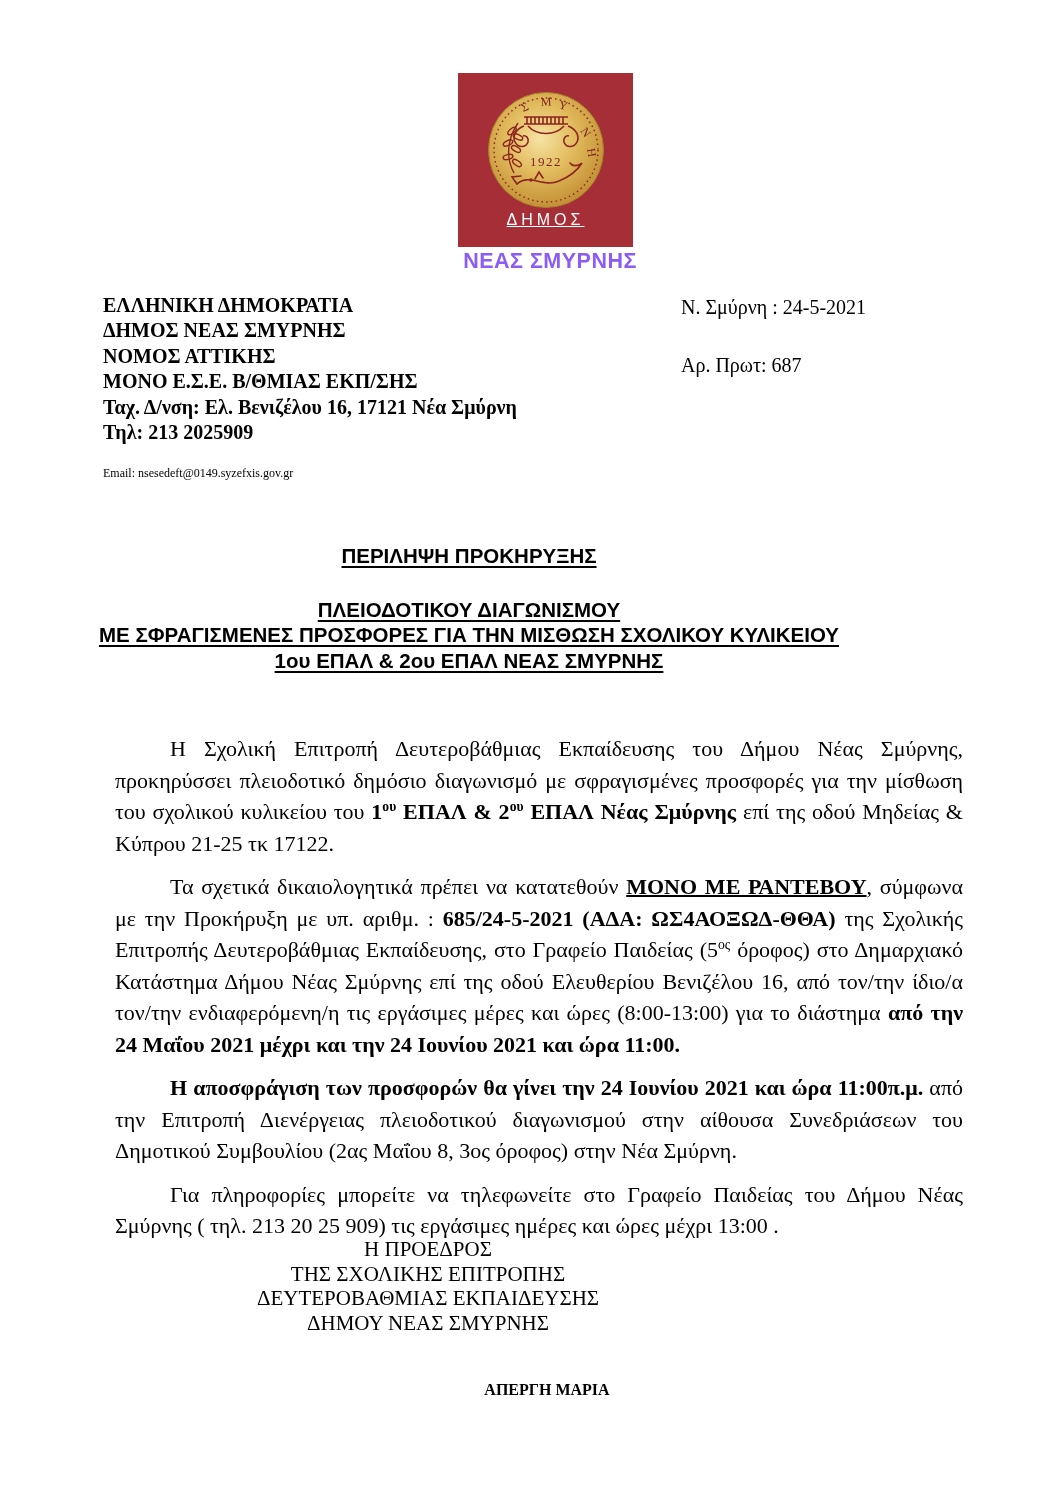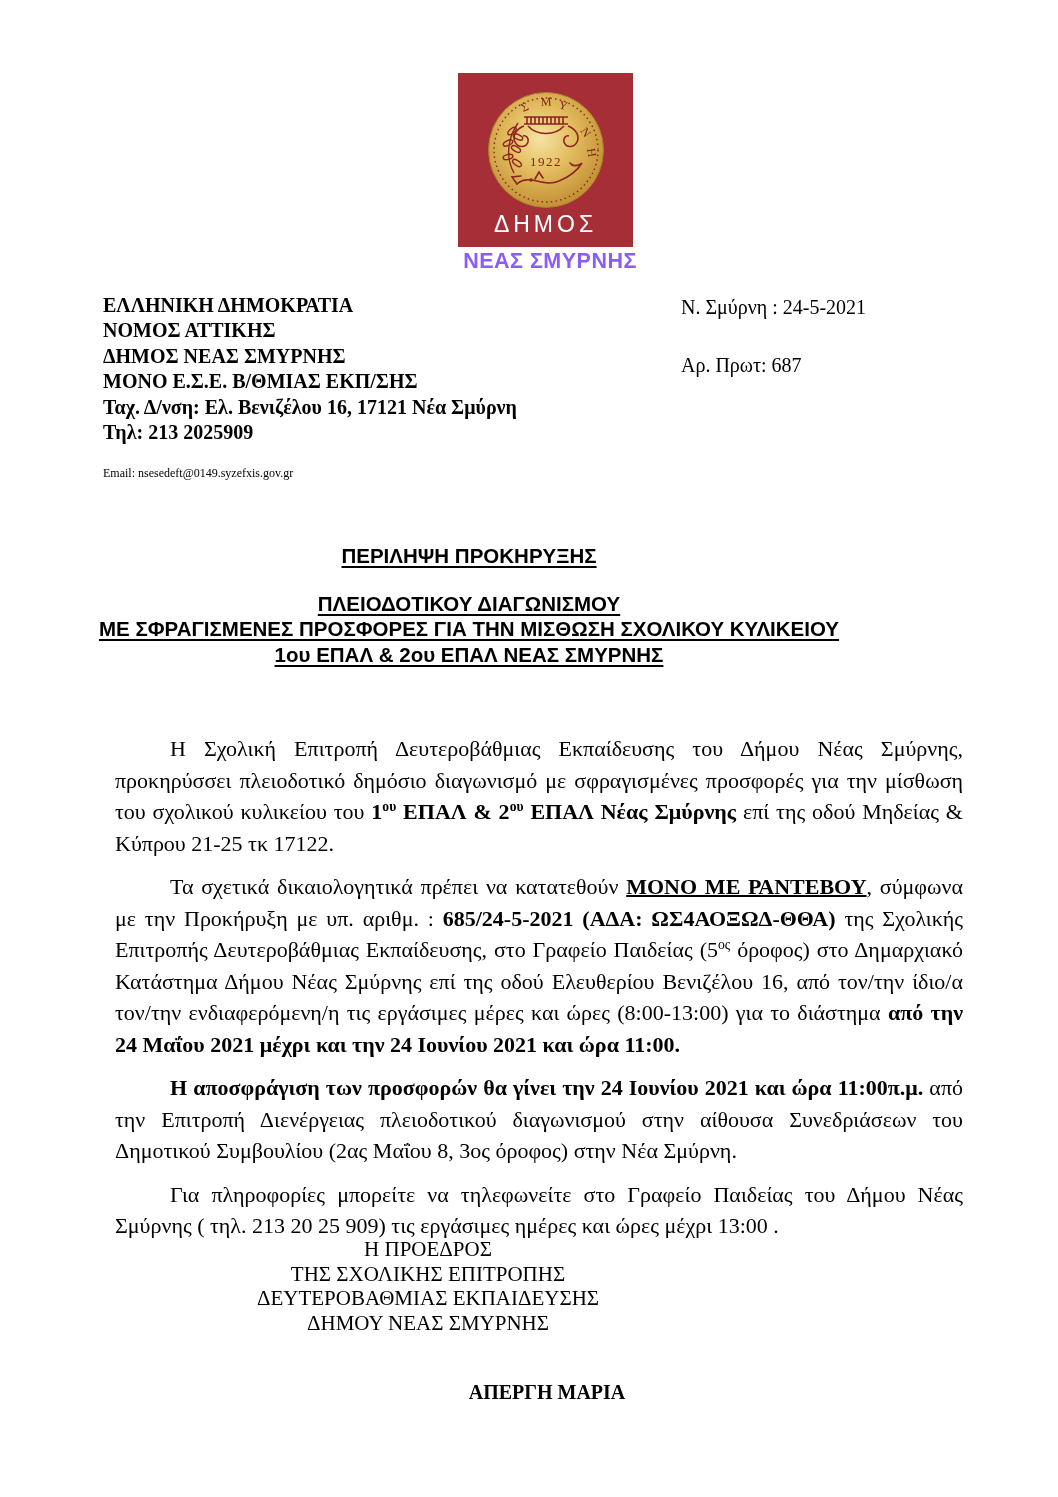--- a/index.html
+++ b/index.html
@@ -3,50 +3,50 @@
 <meta charset="utf-8">
 <style>
   html,body{margin:0;padding:0;background:#ffffff;}
   body{width:1058px;height:1497px;font-family:"Liberation Serif",serif;color:#000;}
   .page{position:relative;width:1058px;height:1497px;background:#fff;overflow:hidden;}
 
   
   .logo-square{position:absolute;left:458px;top:73px;width:175px;height:174px;
     background:#A62F37;display:flex;flex-direction:column;align-items:center;}
   .coin{margin-top:18px;display:block;}
-  .logo-dimos{margin-top:2px;font-family:"Liberation Sans",sans-serif;font-size:23px;
-    letter-spacing:4px;color:#fff;text-align:left;}
+  .logo-dimos{margin-top:2px;font-family:"Liberation Sans",sans-serif;font-size:16px;
+    letter-spacing:4px;color:#fff;text-align:left;text-decoration:underline;}
   .logo-sub{position:absolute;left:405px;top:249px;width:290px;text-align:center;
     font-family:"Liberation Sans",sans-serif;font-weight:bold;font-size:21.5px;
     letter-spacing:0.5px;color:#8b5cf6;white-space:nowrap;}
 
   
   .lh-left{position:absolute;left:103px;top:293px;font-weight:bold;font-size:20px;line-height:25.4px;}
   .lh-right{position:absolute;left:681px;top:295px;font-size:20px;line-height:25.4px;}
   .lh-right .proto{margin-top:33px;}
   .email-line{position:absolute;left:103px;top:466px;font-size:12px;}
 
   
   .title-block{position:absolute;left:0;top:543px;width:938px;text-align:center;
     font-family:"Liberation Sans",sans-serif;font-weight:bold;font-size:20.5px;line-height:25.5px;}
   .title-line{text-decoration:underline;text-decoration-thickness:2px;text-underline-offset:3px;}
-  .t2{margin-top:22px;}
+  .t2{margin-top:28px;}
   .t3{}
 
   
   .body-text{position:absolute;left:103px;top:721px;width:872px;font-size:22px;
     line-height:31.5px;text-align:justify;}
   .body-text p{margin:12px;text-indent:55px;}
   .body-text sup{font-size:0.62em;line-height:0;vertical-align:super;}
 
   
   .signature{position:absolute;left:0;top:1237px;width:856px;text-align:center;
     font-size:21px;line-height:24.6px;}
   .sig-name{position:absolute;left:0;top:1381px;width:1058px;text-align:center;
-    font-size:20px;font-weight:bold;text-indent:36px;}
+    font-size:16px;font-weight:bold;text-indent:36px;}
 </style>
 </head>
 <body>
 
 <div class="page">
 
   <div class="logo-square">
     <svg class="coin" width="118" height="118" viewBox="0 0 118 118">
       <defs>
         <radialGradient id="gold" cx="45%" cy="40%" r="65%">
@@ -93,22 +93,22 @@
         <text x="93" y="40" transform="rotate(55 93 40)">Ν</text>
         <text x="100" y="58" transform="rotate(80 100 58)">Η</text>
       </g>
     </svg>
     <div class="logo-dimos">ΔΗΜΟΣ</div>
   </div>
   <div class="logo-sub">ΝΕΑΣ ΣΜΥΡΝΗΣ</div>
 
   <div class="lh-left">
     <div>ΕΛΛΗΝΙΚΗ ΔΗΜΟΚΡΑΤΙΑ</div>
+    <div>ΔΗΜΟΣ ΝΕΑΣ ΣΜΥΡΝΗΣ</div>
     <div>ΝΟΜΟΣ ΑΤΤΙΚΗΣ</div>
-    <div>ΔΗΜΟΣ ΝΕΑΣ ΣΜΥΡΝΗΣ</div>
     <div>ΜΟΝΟ Ε.Σ.Ε. Β/ΘΜΙΑΣ ΕΚΠ/ΣΗΣ</div>
     <div>Ταχ. Δ/νση: Ελ. Βενιζέλου 16, 17121 Νέα Σμύρνη</div>
     <div>Τηλ: 213 2025909</div>
   </div>
   <div class="lh-right">
     <div>Ν. Σμύρνη  : 24-5-2021</div>
     <div class="proto">Αρ. Πρωτ: 687</div>
   </div>
   <div class="email-line">Email: nsesedeft@0149.syzefxis.gov.gr</div>
 

